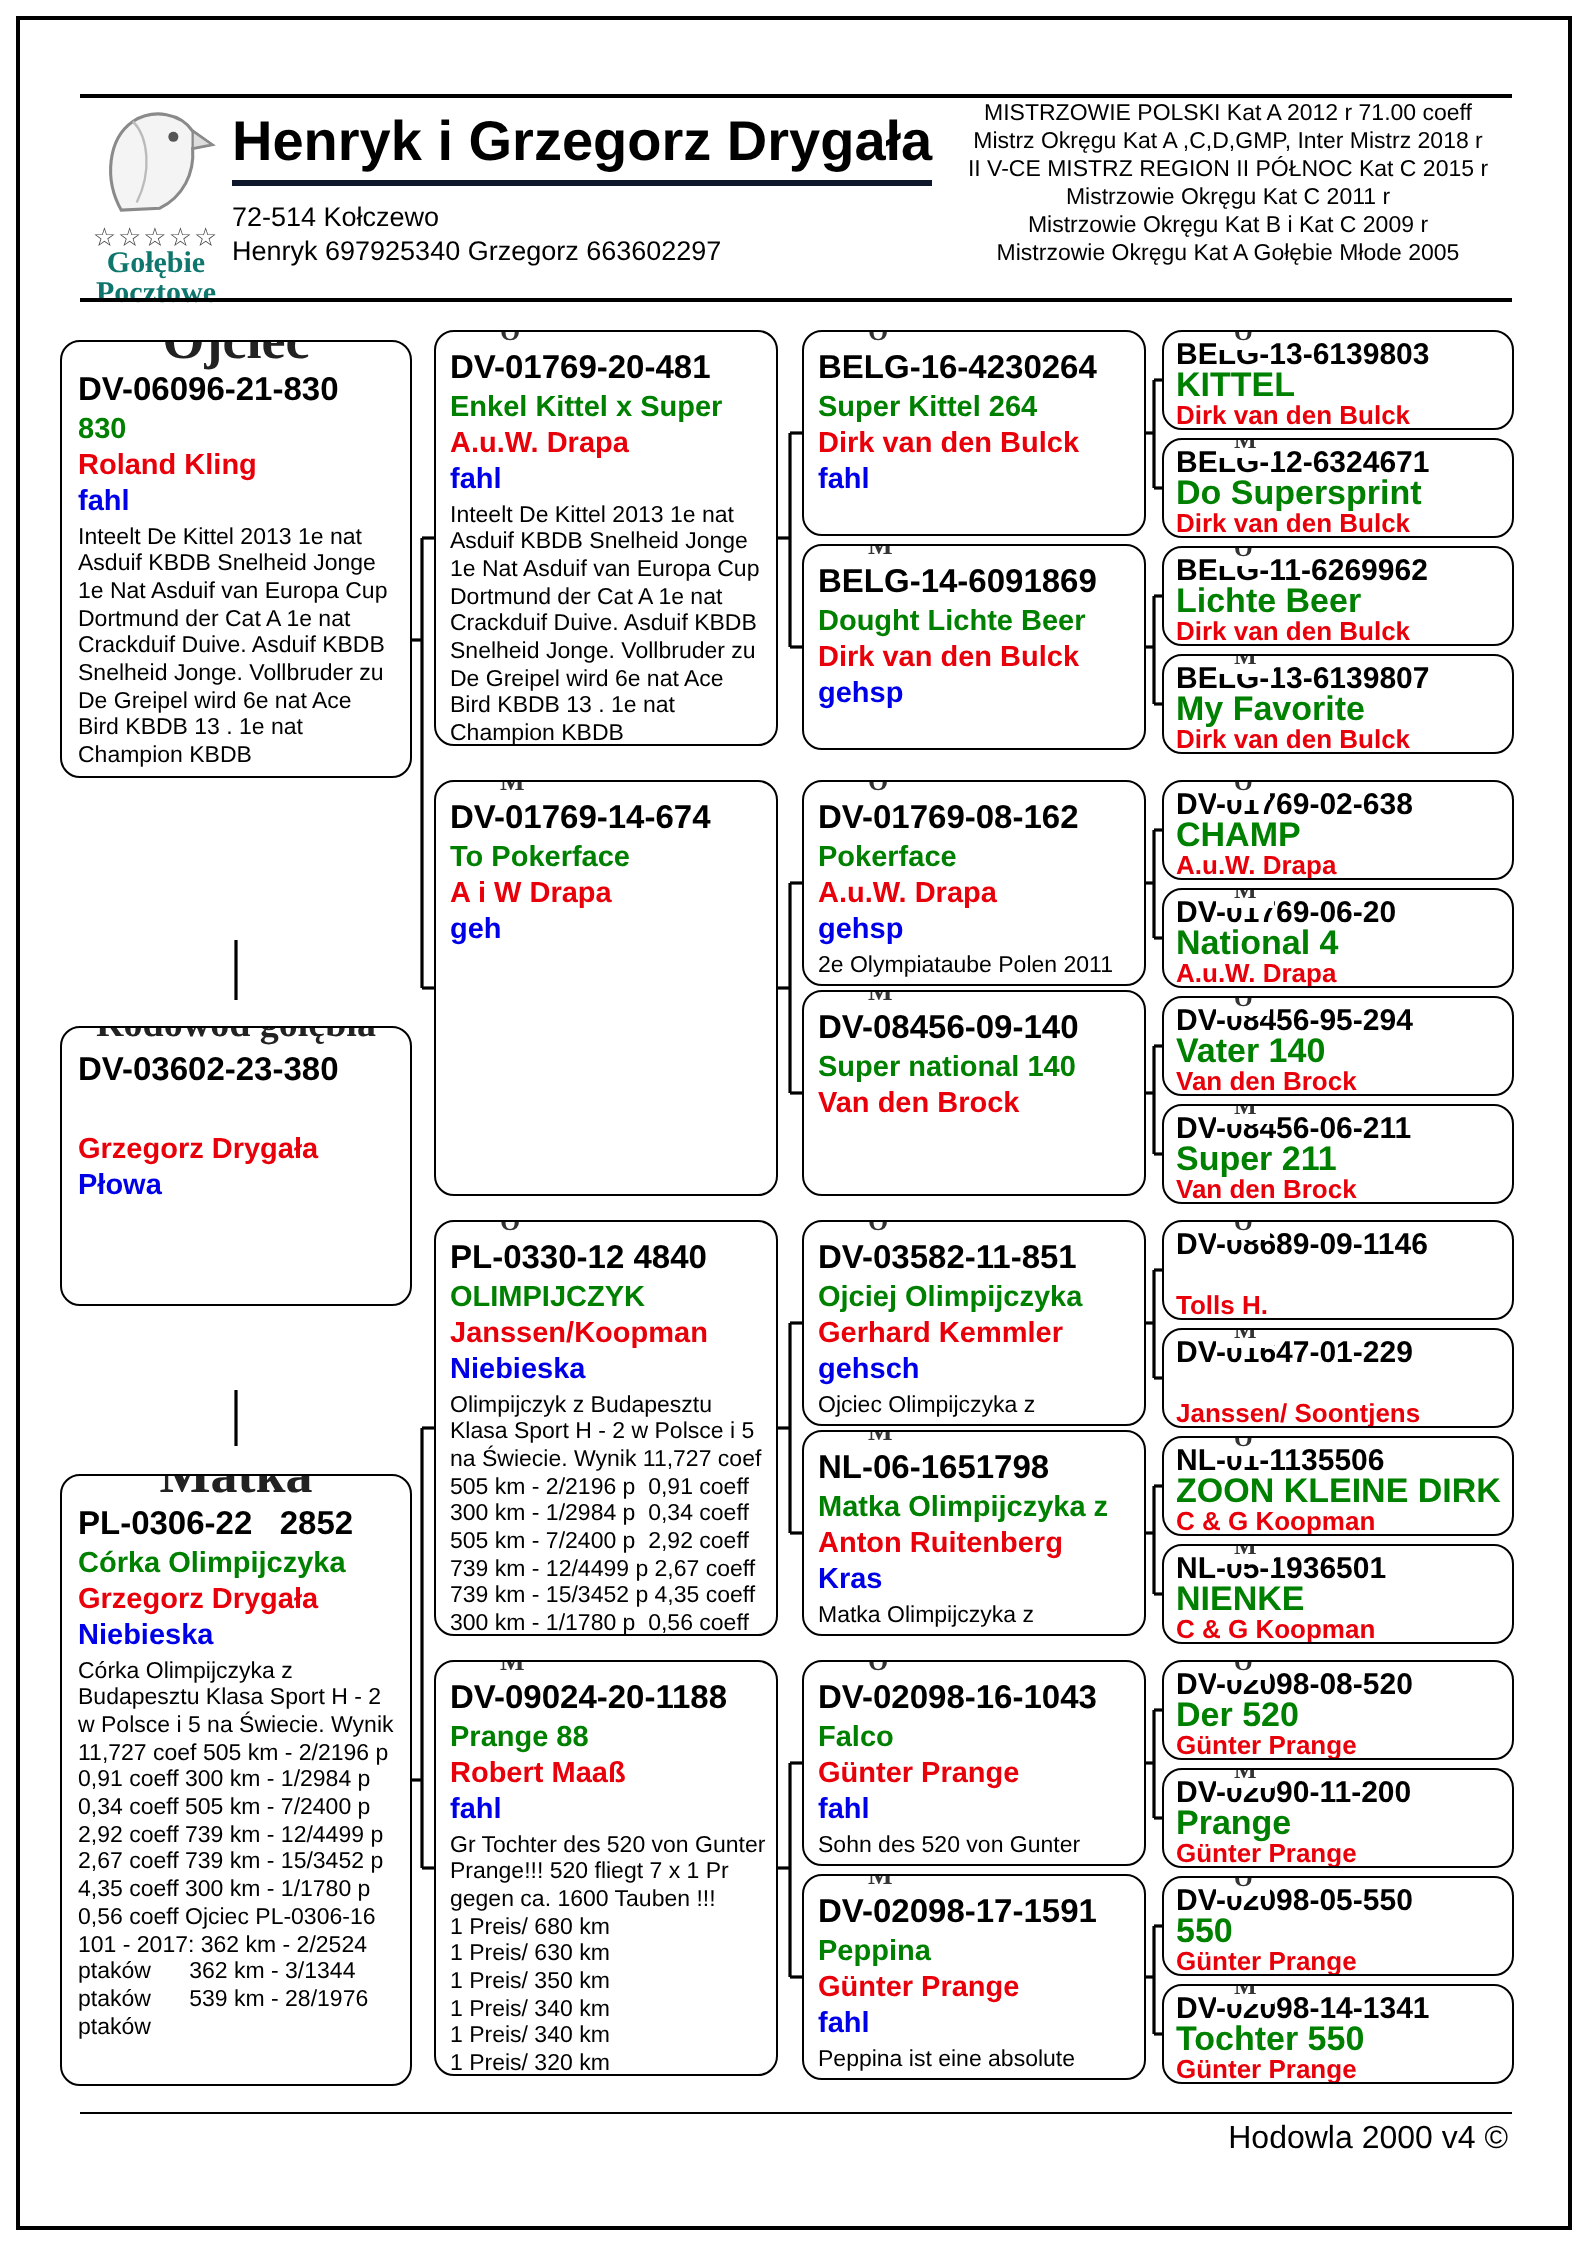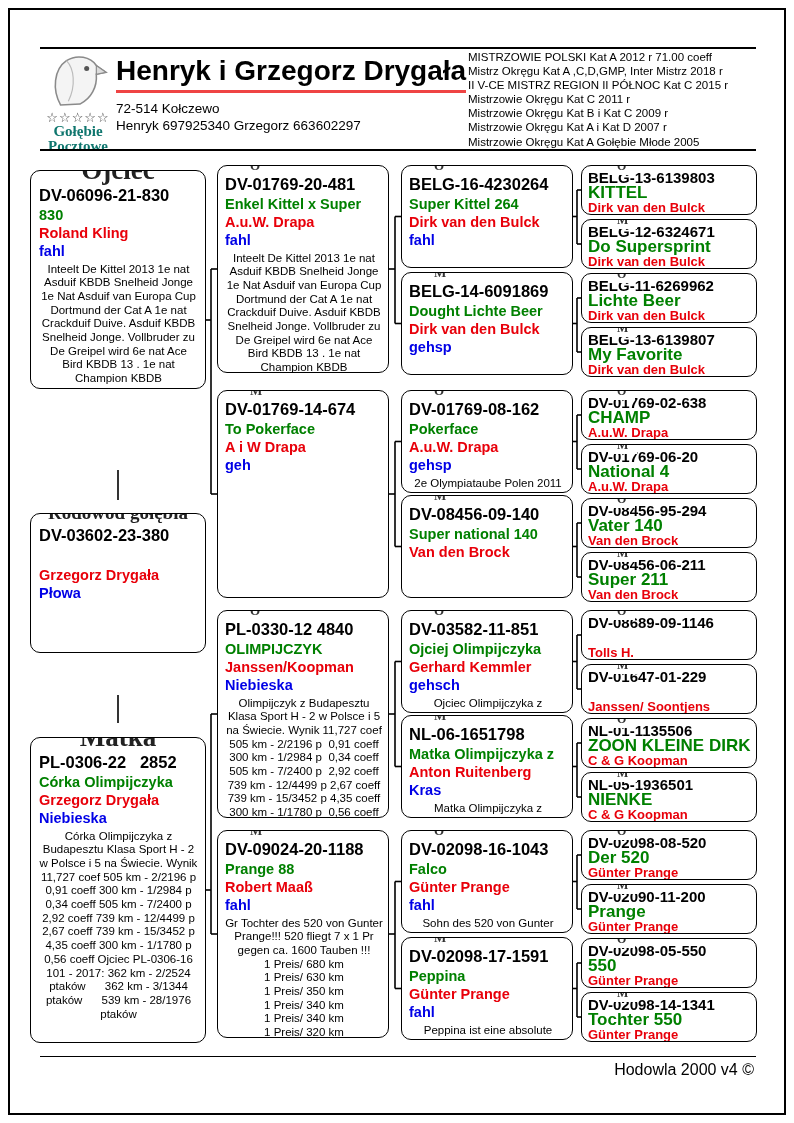--- a/index.html
+++ b/index.html
@@ -11,23 +11,23 @@
   .rule{position:absolute;left:40px;right:38px;height:0;border-top:2px solid #000;}
   #rule-top{top:47px;}
   #rule-header-bottom{top:149px;}
   #rule-footer{top:1056px;border-top:1.5px solid #000;}
 
   .logo{position:absolute;left:42px;top:53px;width:72px;text-align:center;}
   .logo .stars{font-size:13px;color:#444;letter-spacing:1px;line-height:13px;display:block;}
   .logo .brand{font-family:"Liberation Serif",serif;font-weight:bold;font-size:15px;
                line-height:15px;color:#0f766e;display:block;}
   .title{position:absolute;left:116px;top:55px;font-size:28px;font-weight:bold;
-         border-bottom:3px solid #ef4444;padding-bottom:3px;white-space:nowrap;}
+         border-bottom:3px solid #0f172a;padding-bottom:3px;white-space:nowrap;}
   .address{position:absolute;left:116px;top:101px;font-size:13.5px;line-height:16.5px;}
-  .achievements{position:absolute;right:34px;top:50px;width:292px;
+  .achievements{position:absolute;right:34px;top:50px;width:292px;text-align:center;
                 font-size:11.5px;line-height:14.1px;}
 
   
   .pedigree{position:absolute;left:30px;top:150px;width:734px;height:905px;}
   #connectors{position:absolute;left:0;top:0;pointer-events:none;}
 
   .pbox{position:absolute;box-sizing:border-box;background:#fff;border:1.5px solid #000;
         border-radius:10px;overflow:hidden;}
   .seclabel{position:absolute;top:-16px;left:50%;transform:translateX(-50%);
             background:#fff;padding:0 7px;white-space:nowrap;
@@ -35,21 +35,21 @@
             line-height:30px;color:#222;}
   .seclabel.small{font-size:19px;line-height:24px;top:-13px;color:#222;}
   .sex{position:absolute;top:-9px;left:22px;background:#fff;padding:0 10px;
        font-family:"Liberation Serif",serif;font-weight:bold;font-size:13px;
        line-height:17px;color:#333;}
 
   .ring{font-weight:bold;font-size:16.5px;line-height:19.5px;white-space:pre-wrap;}
   .pname{font-weight:bold;font-size:14.5px;line-height:18px;color:#008000;min-height:18px;}
   .fancier{font-weight:bold;font-size:14.5px;line-height:18px;color:#e8000a;}
   .pcolor{font-weight:bold;font-size:14.5px;line-height:18px;color:#0000e6;}
-  .desc{font-size:11.5px;line-height:13.7px;margin-top:3px;white-space:pre-wrap;text-align:center;}
+  .desc{font-size:11.5px;line-height:13.7px;margin-top:3px;white-space:pre-wrap;}
   .pcolor:empty,.desc:empty{display:none;}
   .gap{height:20px;}
 
   #father-box,#subject-box,#mother-box{left:0;width:176px;padding:15px 7px 4px 8px;}
   #father-box{top:20px;height:219px;}
   #subject-box{top:363px;height:140px;padding-top:12px;}
   #mother-box{top:587px;height:306px;}
 
   .g2,.g3{padding:9px 5px 3px 7px;}
   .g4{padding:3px 5px 1px 6px;}
@@ -87,21 +87,20 @@
     <div>72-514 Kołczewo</div>
     <div>Henryk 697925340 Grzegorz 663602297</div>
   </div>
 
   <div class="achievements">
     <div>MISTRZOWIE POLSKI Kat A  2012 r 71.00 coeff</div>
     <div>Mistrz Okręgu Kat A ,C,D,GMP, Inter Mistrz 2018 r</div>
     <div>II V-CE MISTRZ REGION II PÓŁNOC Kat C 2015 r</div>
     <div>Mistrzowie Okręgu Kat C 2011 r</div>
     <div>Mistrzowie Okręgu Kat B i Kat C 2009 r</div>
-    <div>Mistrzowie Okręgu Kat A i Kat D 2007 r</div>
     <div>Mistrzowie Okręgu Kat A Gołębie Młode 2005</div>
   </div>
 
   <div class="rule" id="rule-header-bottom"></div>
 
   <div class="pedigree">
     <svg id="connectors" width="734" height="905">
         <line x1="181" y1="119" x2="181" y2="344" stroke="#000" stroke-width="1.6"></line>
         <line x1="176" y1="170" x2="181" y2="170" stroke="#000" stroke-width="1.6"></line>
         <line x1="181" y1="119" x2="187" y2="119" stroke="#000" stroke-width="1.6"></line>

